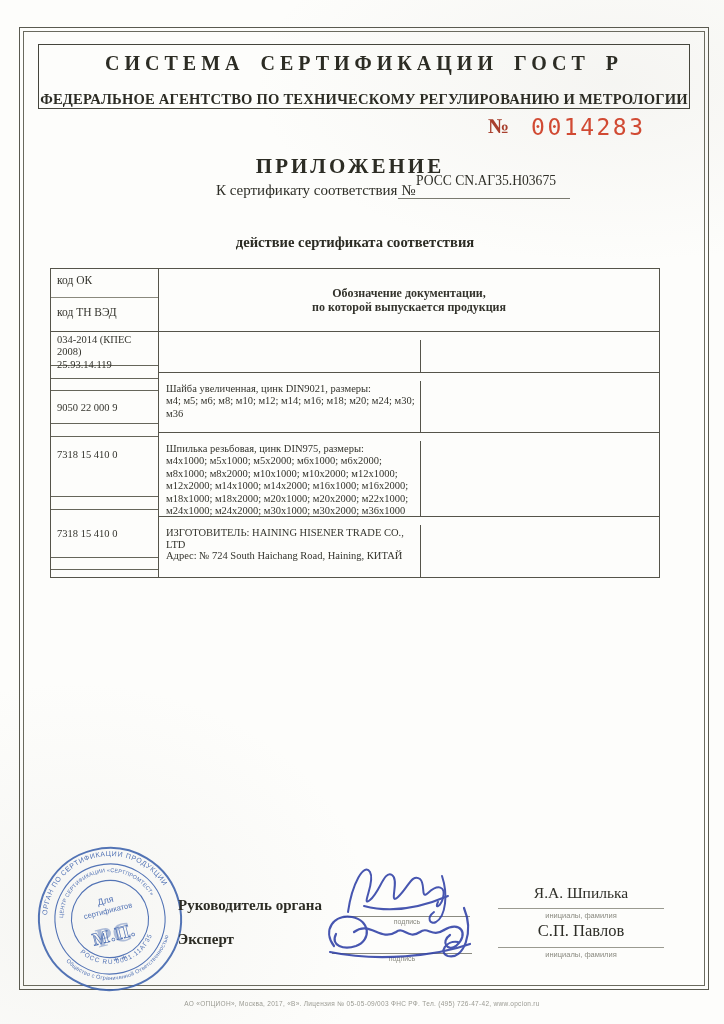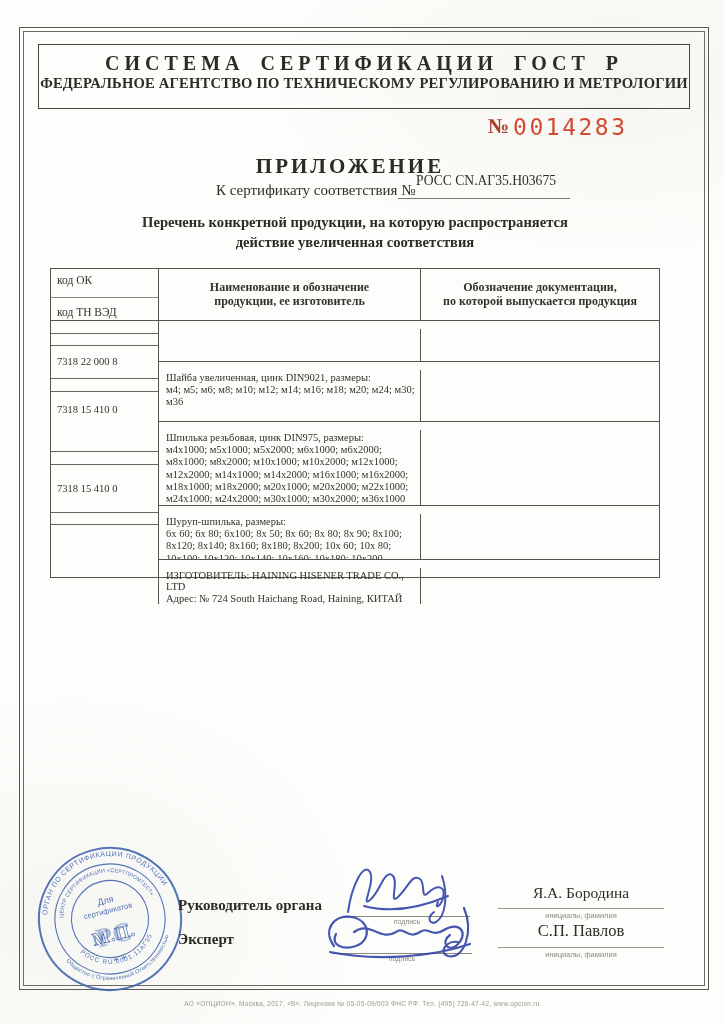--- a/index.html
+++ b/index.html
@@ -9,24 +9,24 @@
       radial-gradient(ellipse 600px 300px at 85% 8%, rgba(210,208,200,.18), transparent 60%),
       radial-gradient(ellipse 500px 400px at 10% 90%, rgba(205,205,198,.15), transparent 60%),
       #fdfdfb;
     font-family:"Liberation Serif","DejaVu Serif",serif;
     color:#33332c;
   }
   .frame-outer{position:absolute;left:19px;top:27px;width:688px;height:961px;border:1.4px solid #5a5a50;}
   .frame-inner{position:absolute;left:3px;top:3px;right:3px;bottom:3px;border:1px solid #6a6a5e;}
   .header-box{position:absolute;left:38px;top:44px;width:650px;height:63px;border:1.6px solid #45453c;text-align:center;}
   .sys-title{margin-top:7px;font-size:20px;font-weight:bold;letter-spacing:5px;word-spacing:6px;color:#2c2c24;}
-  .agency{margin-top:0;font-size:14.6px;font-weight:bold;letter-spacing:.2px;color:#2c2c24;}
+  .agency{margin-top:16px;font-size:14.6px;font-weight:bold;letter-spacing:.2px;color:#2c2c24;}
   .form-number{position:absolute;left:488px;top:114px;white-space:nowrap;}
   .form-number .nsign{font-size:21px;font-weight:bold;color:#a8402e;vertical-align:2px;}
-  .form-number .ndigits{font-family:"DejaVu Sans Mono",monospace;font-size:23px;color:#d14a33;letter-spacing:2.5px;margin-left:4px;}
+  .form-number .ndigits{font-family:"DejaVu Sans Mono",monospace;font-size:23px;color:#d14a33;letter-spacing:2.5px;margin-left:22px;}
   .doc-title{position:absolute;left:0;top:146px;width:700px;text-align:center;font-size:21px;font-weight:bold;letter-spacing:3px;color:#2c2c24;margin-top:8px;}
   .cert-label{position:absolute;left:216px;top:182px;font-size:15px;color:#2e2e27;}
   .cert-number{position:absolute;left:400px;top:173px;width:172px;text-align:center;font-size:13.6px;color:#2e2e27;}
   .cert-underline{position:absolute;left:398px;top:198px;width:172px;border-bottom:1px solid #7a7a70;}
   .scope-1{position:absolute;left:0;top:214px;width:710px;text-align:center;font-size:14.6px;font-weight:bold;color:#2c2c24;}
   .scope-2{position:absolute;left:0;top:234px;width:710px;text-align:center;font-size:14.6px;font-weight:bold;color:#2c2c24;}
 
   
   .ptable{position:absolute;left:50px;top:268px;width:610px;height:310px;border:1.3px solid #55544a;box-sizing:border-box;display:flex;flex-direction:column;font-size:10.5px;line-height:1.18;}
   .thead{display:flex;height:63px;border-bottom:1.4px solid #55544a;box-sizing:border-box;}
@@ -79,39 +79,38 @@
   <div class="form-number">
     <span class="nsign">№</span><span class="ndigits">0014283</span>
   </div>
 
   <div class="doc-title">ПРИЛОЖЕНИЕ</div>
 
   <div class="cert-label">К сертификату соответствия №</div>
   <div class="cert-number">РОСС CN.АГ35.Н03675</div>
   <div class="cert-underline"></div>
 
-  <div class="scope-1">Перечень конкретной продукции,  на которую распространяется</div>
-  <div class="scope-2">действие увеличенная соответствия</div>
+  <div class="scope-2">действие сертификата соответствия</div>
 
   <div class="ptable">
     <div class="thead">
       <div class="th1">
         <div class="t">код ОК</div>
         <div class="b">код ТН ВЭД</div>
       </div>
-      <div class="th2">Наименование и обозначение
-продукции, ее изготовитель</div>
       <div class="th3">Обозначение документации,
 по которой выпускается продукция</div>
     </div>
     <div class="tbody">
       <div class="codes-col">
+        <div class="code-cell" style="height:34px">034-2014 (КПЕС 2008)
+25.93.14.119</div>
         <div class="code-cell" style="height:13px"></div>
         <div class="code-cell" style="height:12px"></div>
-        <div class="code-cell" style="height:33px;display:flex;align-items:center">7318 22 000 8</div>
+        <div class="code-cell" style="height:33px;display:flex;align-items:center">9050 22 000 9</div>
         <div class="code-cell" style="height:13px"></div>
         <div class="code-cell" style="height:60px;padding-top:12px">7318 15 410 0</div>
         <div class="code-cell" style="height:13px"></div>
         <div class="code-cell" style="height:48px;display:flex;align-items:center">7318 15 410 0</div>
         <div class="code-cell" style="height:12px"></div>
         <div class="code-cell"></div>
       </div>
       <div class="rows-col">
         <div class="prow" style="height:33px">
           <div class="pcell"></div>
@@ -123,27 +122,20 @@
 м36</div>
           <div class="dcell"></div>
         </div>
         <div class="prow" style="height:76px">
           <div class="pcell">Шпилька резьбовая, цинк DIN975, размеры:
 м4х1000; м5х1000; м5х2000; м6х1000; м6х2000;
 м8х1000; м8х2000; м10х1000; м10х2000; м12х1000;
 м12х2000; м14х1000; м14х2000; м16х1000; м16х2000;
 м18х1000; м18х2000; м20х1000; м20х2000; м22х1000;
 м24х1000; м24х2000; м30х1000; м30х2000; м36х1000</div>
-          <div class="dcell"></div>
-        </div>
-        <div class="prow" style="height:46px">
-          <div class="pcell">Шуруп-шпилька, размеры:
-6х 60; 6х 80; 6х100; 8х 50; 8х 60; 8х 80; 8х 90; 8х100;
-8х120; 8х140; 8х160; 8х180; 8х200; 10х 60; 10х 80;
-10х100; 10х120; 10х140; 10х160; 10х180; 10х200</div>
           <div class="dcell"></div>
         </div>
         <div class="prow" style="flex:1">
           <div class="pcell" style="line-height:1.1">ИЗГОТОВИТЕЛЬ: HAINING HISENER TRADE CO.,
 LTD
 Адрес: № 724 South Haichang Road, Haining, КИТАЙ</div>
           <div class="dcell"></div>
         </div>
       </div>
     </div>
@@ -198,21 +190,21 @@
       <g fill="none" stroke="#2e3fa6" stroke-width="2.2" stroke-linecap="round" opacity="0.88">
         <path d="M16,96 C4,80 16,64 34,67 C52,70 54,90 38,96 C26,100 12,96 18,84"></path>
         <path d="M36,82 C52,70 62,92 78,82 C86,76 90,90 102,82 C110,76 114,88 126,80"></path>
         <path d="M126,80 C142,70 152,84 138,96 C130,102 122,92 132,85"></path>
         <path d="M146,58 C156,82 146,110 130,106 C120,103 128,90 140,92"></path>
         <path d="M12,102 C60,112 118,106 152,94"></path>
       </g>
     </svg>
   </div>
 
-  <div class="name1">Я.А. Бородина</div>
+  <div class="name1">Я.А. Шпилька</div>
   <div class="nline1"></div>
   <div class="ncap1">инициалы, фамилия</div>
   <div class="name2">С.П. Павлов</div>
   <div class="nline2"></div>
   <div class="ncap2">инициалы, фамилия</div>
 
   <div class="print-info">АО «ОПЦИОН», Москва, 2017, «В».  Лицензия № 05-05-09/003 ФНС РФ.  Тел. (495) 726-47-42, www.opcion.ru</div>
 </div>
 
 </body></html>

